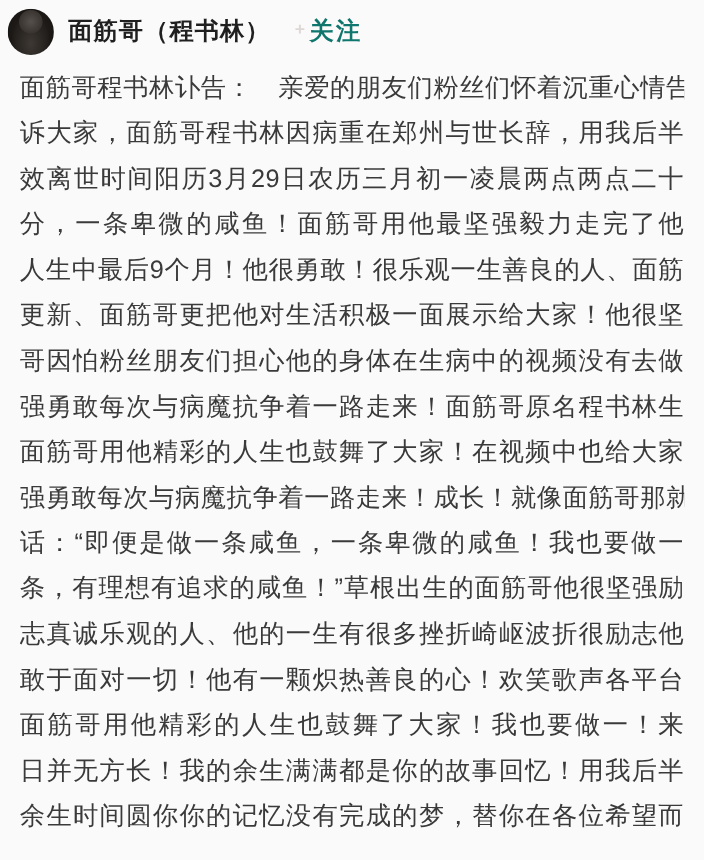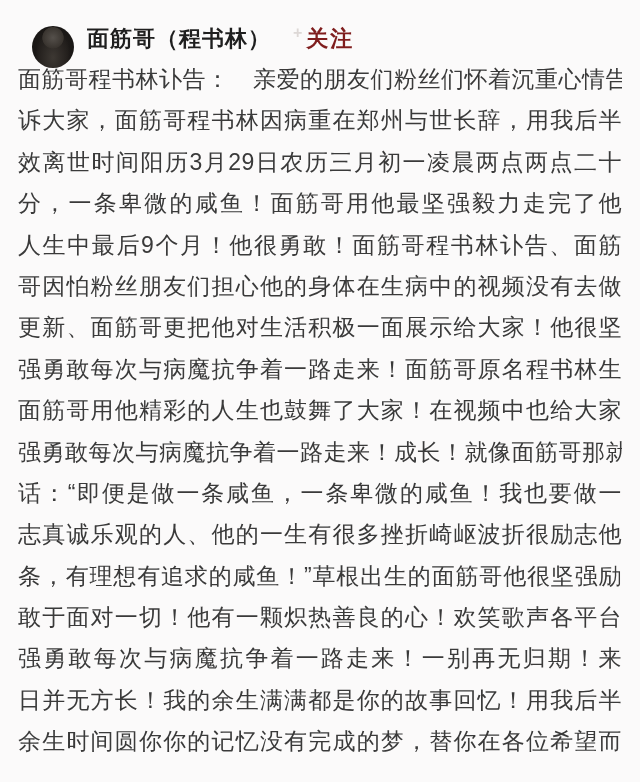--- a/index.html
+++ b/index.html
@@ -8,23 +8,22 @@
     background: #fbfafa;
     font-family: "Liberation Sans", "DejaVu Sans", sans-serif;
     overflow: hidden;
     position: relative;
   }
   .header {
     position: absolute;
     top: 0; left: 0;
     width: 640px; height: 56px;
     display: flex;
-    align-items: flex-start;
-    padding: 0 32px;
-    margin-top: 24px;
+    align-items: center;
+    padding: 0 7px;
   }
   .avatar {
     width: 42px; height: 42px;
     border-radius: 50%;
     margin-top: 2px;
     background:
       radial-gradient(circle at 50% 28%, #55504b 0%, #39342f 28%, rgba(0,0,0,0) 30%),
       radial-gradient(ellipse at 50% 75%, #3d3833 0%, #26221f 45%, rgba(0,0,0,0) 60%),
       radial-gradient(circle at 50% 50%, #2b2724 0%, #1b1816 60%, #141211 100%);
     flex: 0 0 auto;
@@ -41,21 +40,21 @@
   .plus-mark {
     margin-left: 22px;
     color: #ddd8d6;
     font-size: 16px;
     font-weight: 700;
   }
   .follow-btn {
     margin-left: 4px;
     font-size: 22px;
     font-weight: 700;
-    color: #7f1d1d;
+    color: #0f766e;
     letter-spacing: 2px;
     background: none;
     border: none;
     font-family: Liberation Serif, serif;
     cursor: pointer;
     padding: 0;
   }
   .post-body {
     position: absolute;
     top: 59px;
@@ -84,26 +83,26 @@
   <div class="username">面筋哥（程书林）</div>
   <span class="plus-mark">+</span>
   <button class="follow-btn">关注</button>
 </div>
 
 <div class="post-body">
     <div class="text-line">面筋哥程书林讣告：　亲爱的朋友们粉丝们怀着沉重心情告</div>
     <div class="text-line">诉大家，面筋哥程书林因病重在郑州与世长辞，用我后半</div>
     <div class="text-line">效离世时间阳历3月29日农历三月初一凌晨两点两点二十</div>
     <div class="text-line">分，一条卑微的咸鱼！面筋哥用他最坚强毅力走完了他</div>
-    <div class="text-line">人生中最后9个月！他很勇敢！面筋哥程书林讣告、面筋</div>
+    <div class="text-line">人生中最后9个月！他很勇敢！很乐观一生善良的人、面筋</div>
+    <div class="text-line">更新、面筋哥更把他对生活积极一面展示给大家！他很坚</div>
     <div class="text-line">哥因怕粉丝朋友们担心他的身体在生病中的视频没有去做</div>
-    <div class="text-line">更新、面筋哥更把他对生活积极一面展示给大家！他很坚</div>
     <div class="text-line">强勇敢每次与病魔抗争着一路走来！面筋哥原名程书林生</div>
     <div class="text-line">面筋哥用他精彩的人生也鼓舞了大家！在视频中也给大家</div>
     <div class="text-line">强勇敢每次与病魔抗争着一路走来！成长！就像面筋哥那就</div>
     <div class="text-line">话：“即便是做一条咸鱼，一条卑微的咸鱼！我也要做一</div>
+    <div class="text-line">条，有理想有追求的咸鱼！”草根出生的面筋哥他很坚强励</div>
     <div class="text-line">志真诚乐观的人、他的一生有很多挫折崎岖波折很励志他</div>
-    <div class="text-line">条，有理想有追求的咸鱼！”草根出生的面筋哥他很坚强励</div>
     <div class="text-line">敢于面对一切！他有一颗炽热善良的心！欢笑歌声各平台</div>
-    <div class="text-line">强勇敢每次与病魔抗争着一路走来！一别再无归期！来</div>
+    <div class="text-line">面筋哥用他精彩的人生也鼓舞了大家！我也要做一！来</div>
     <div class="text-line">日并无方长！我的余生满满都是你的故事回忆！用我后半</div>
     <div class="text-line">余生时间圆你你的记忆没有完成的梦，替你在各位希望而</div>
   </div>
 
 </body></html>

